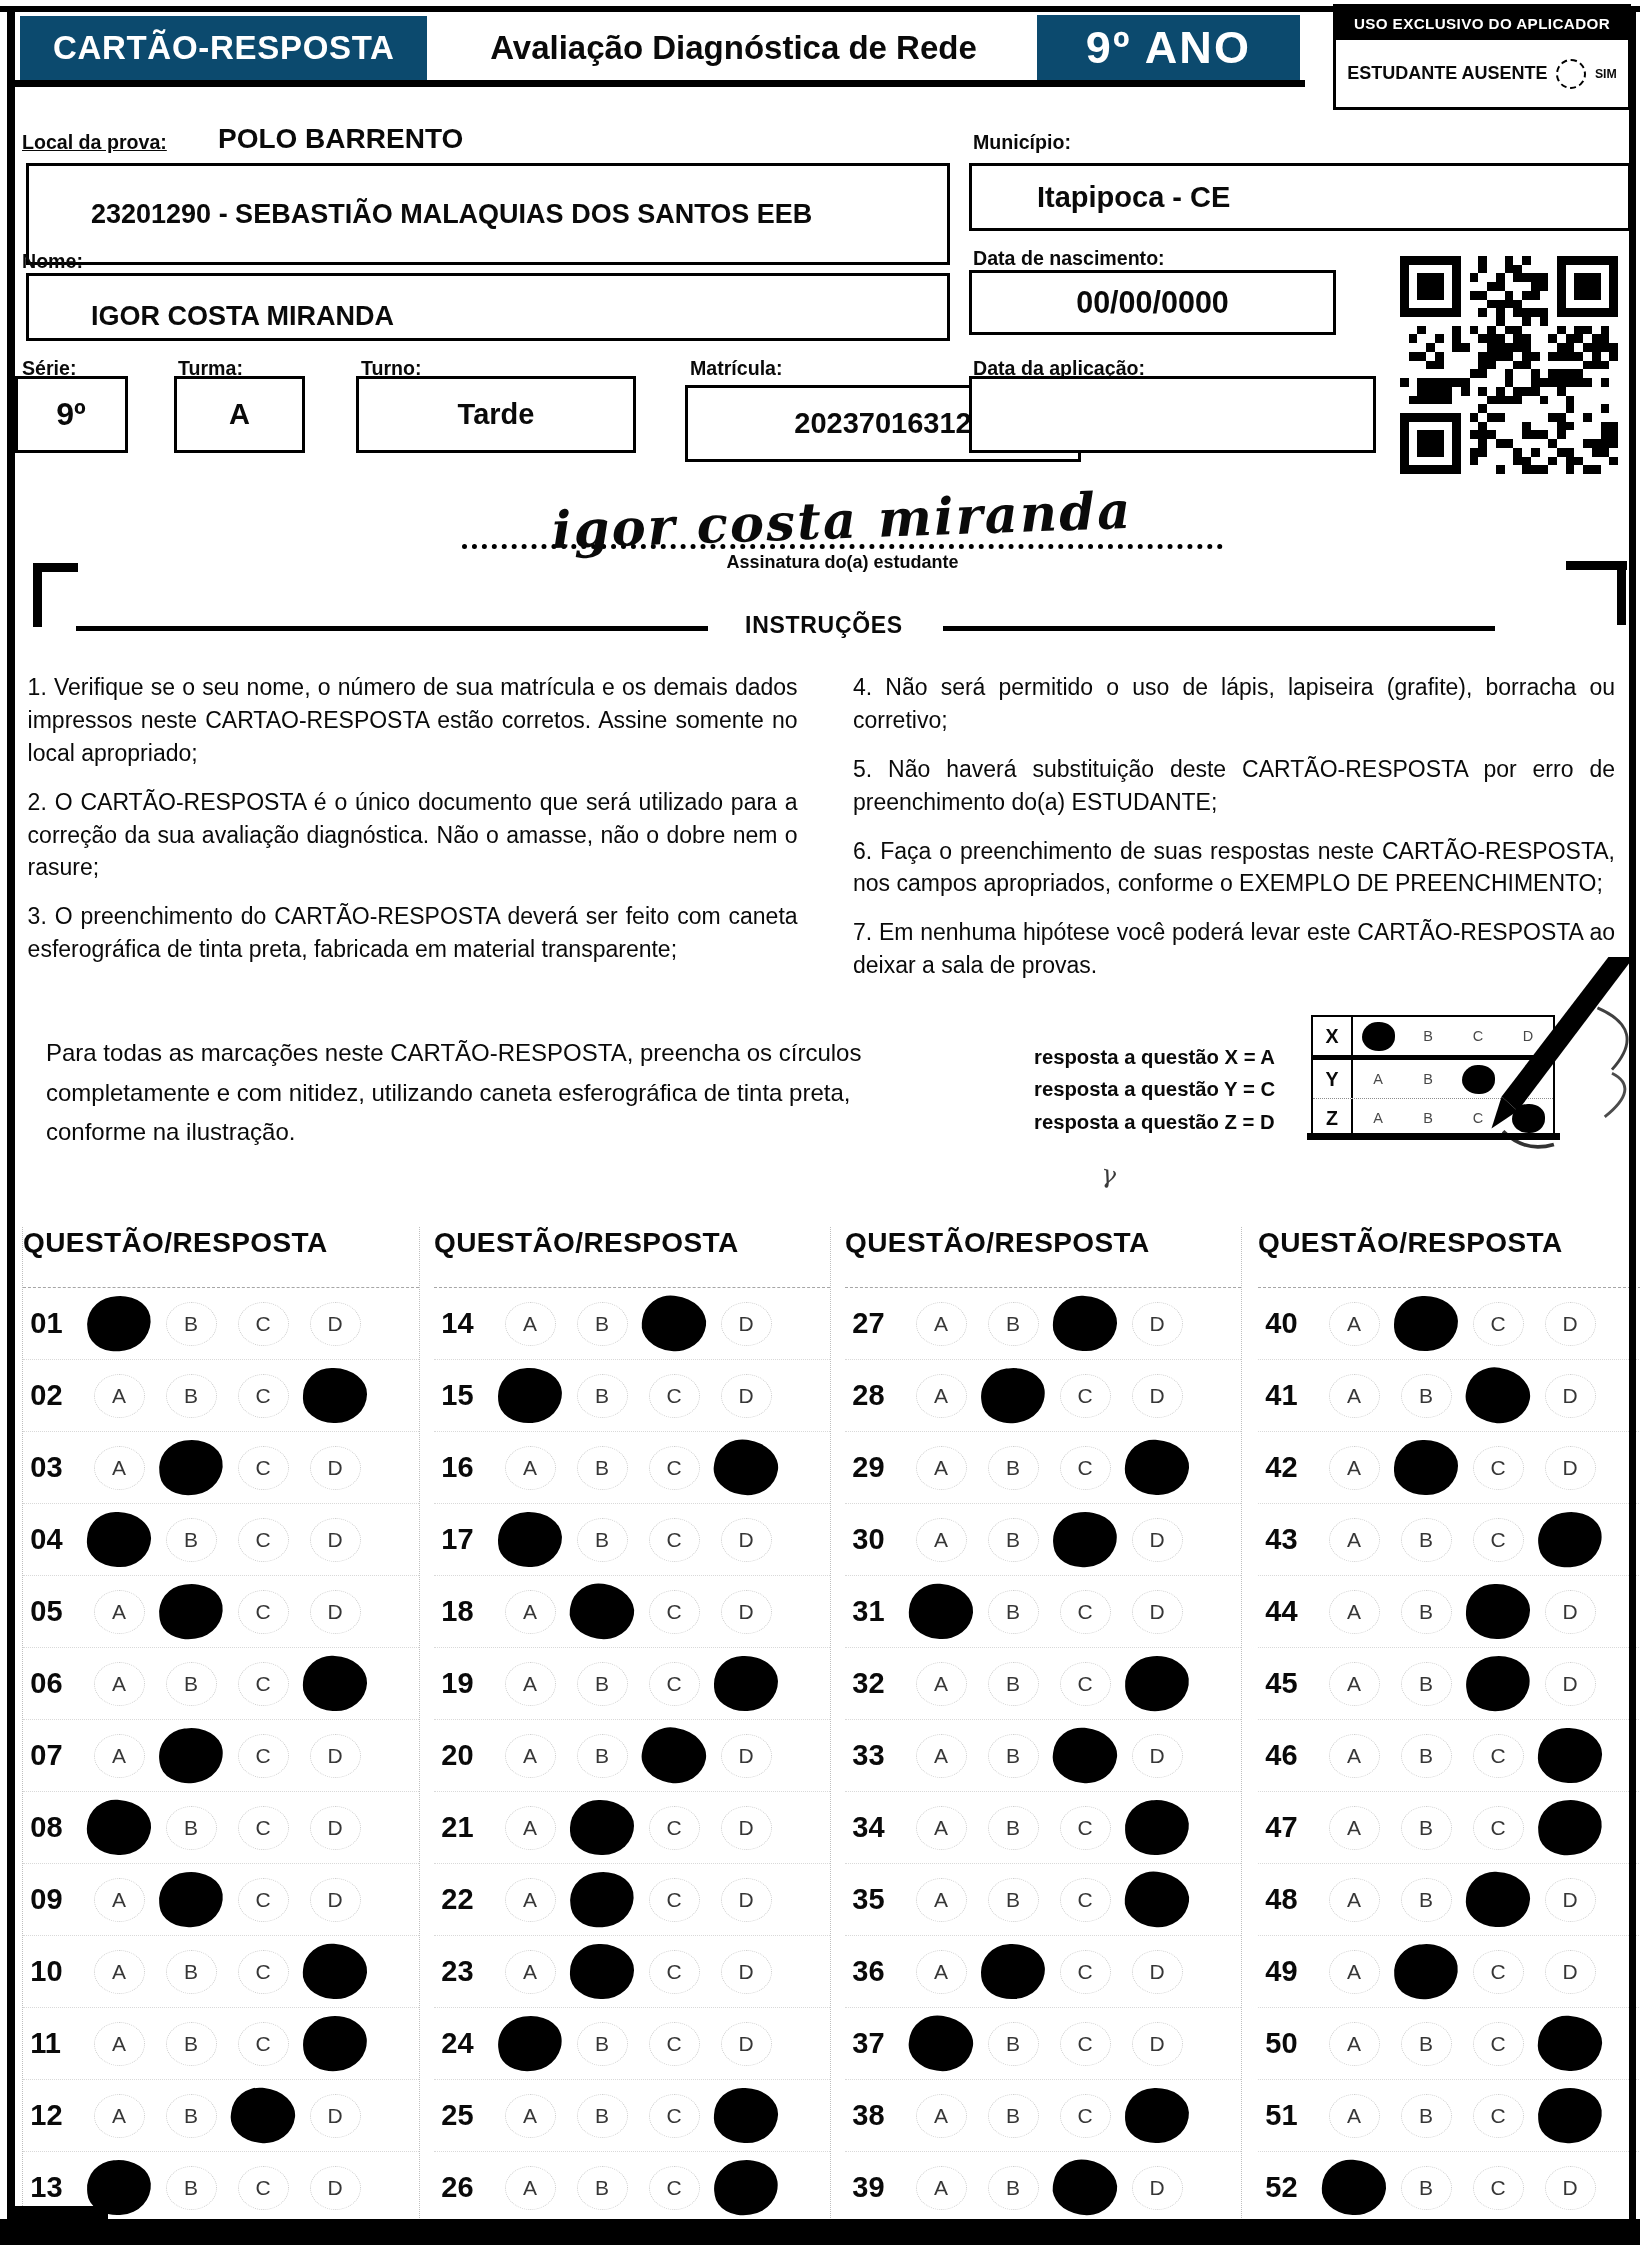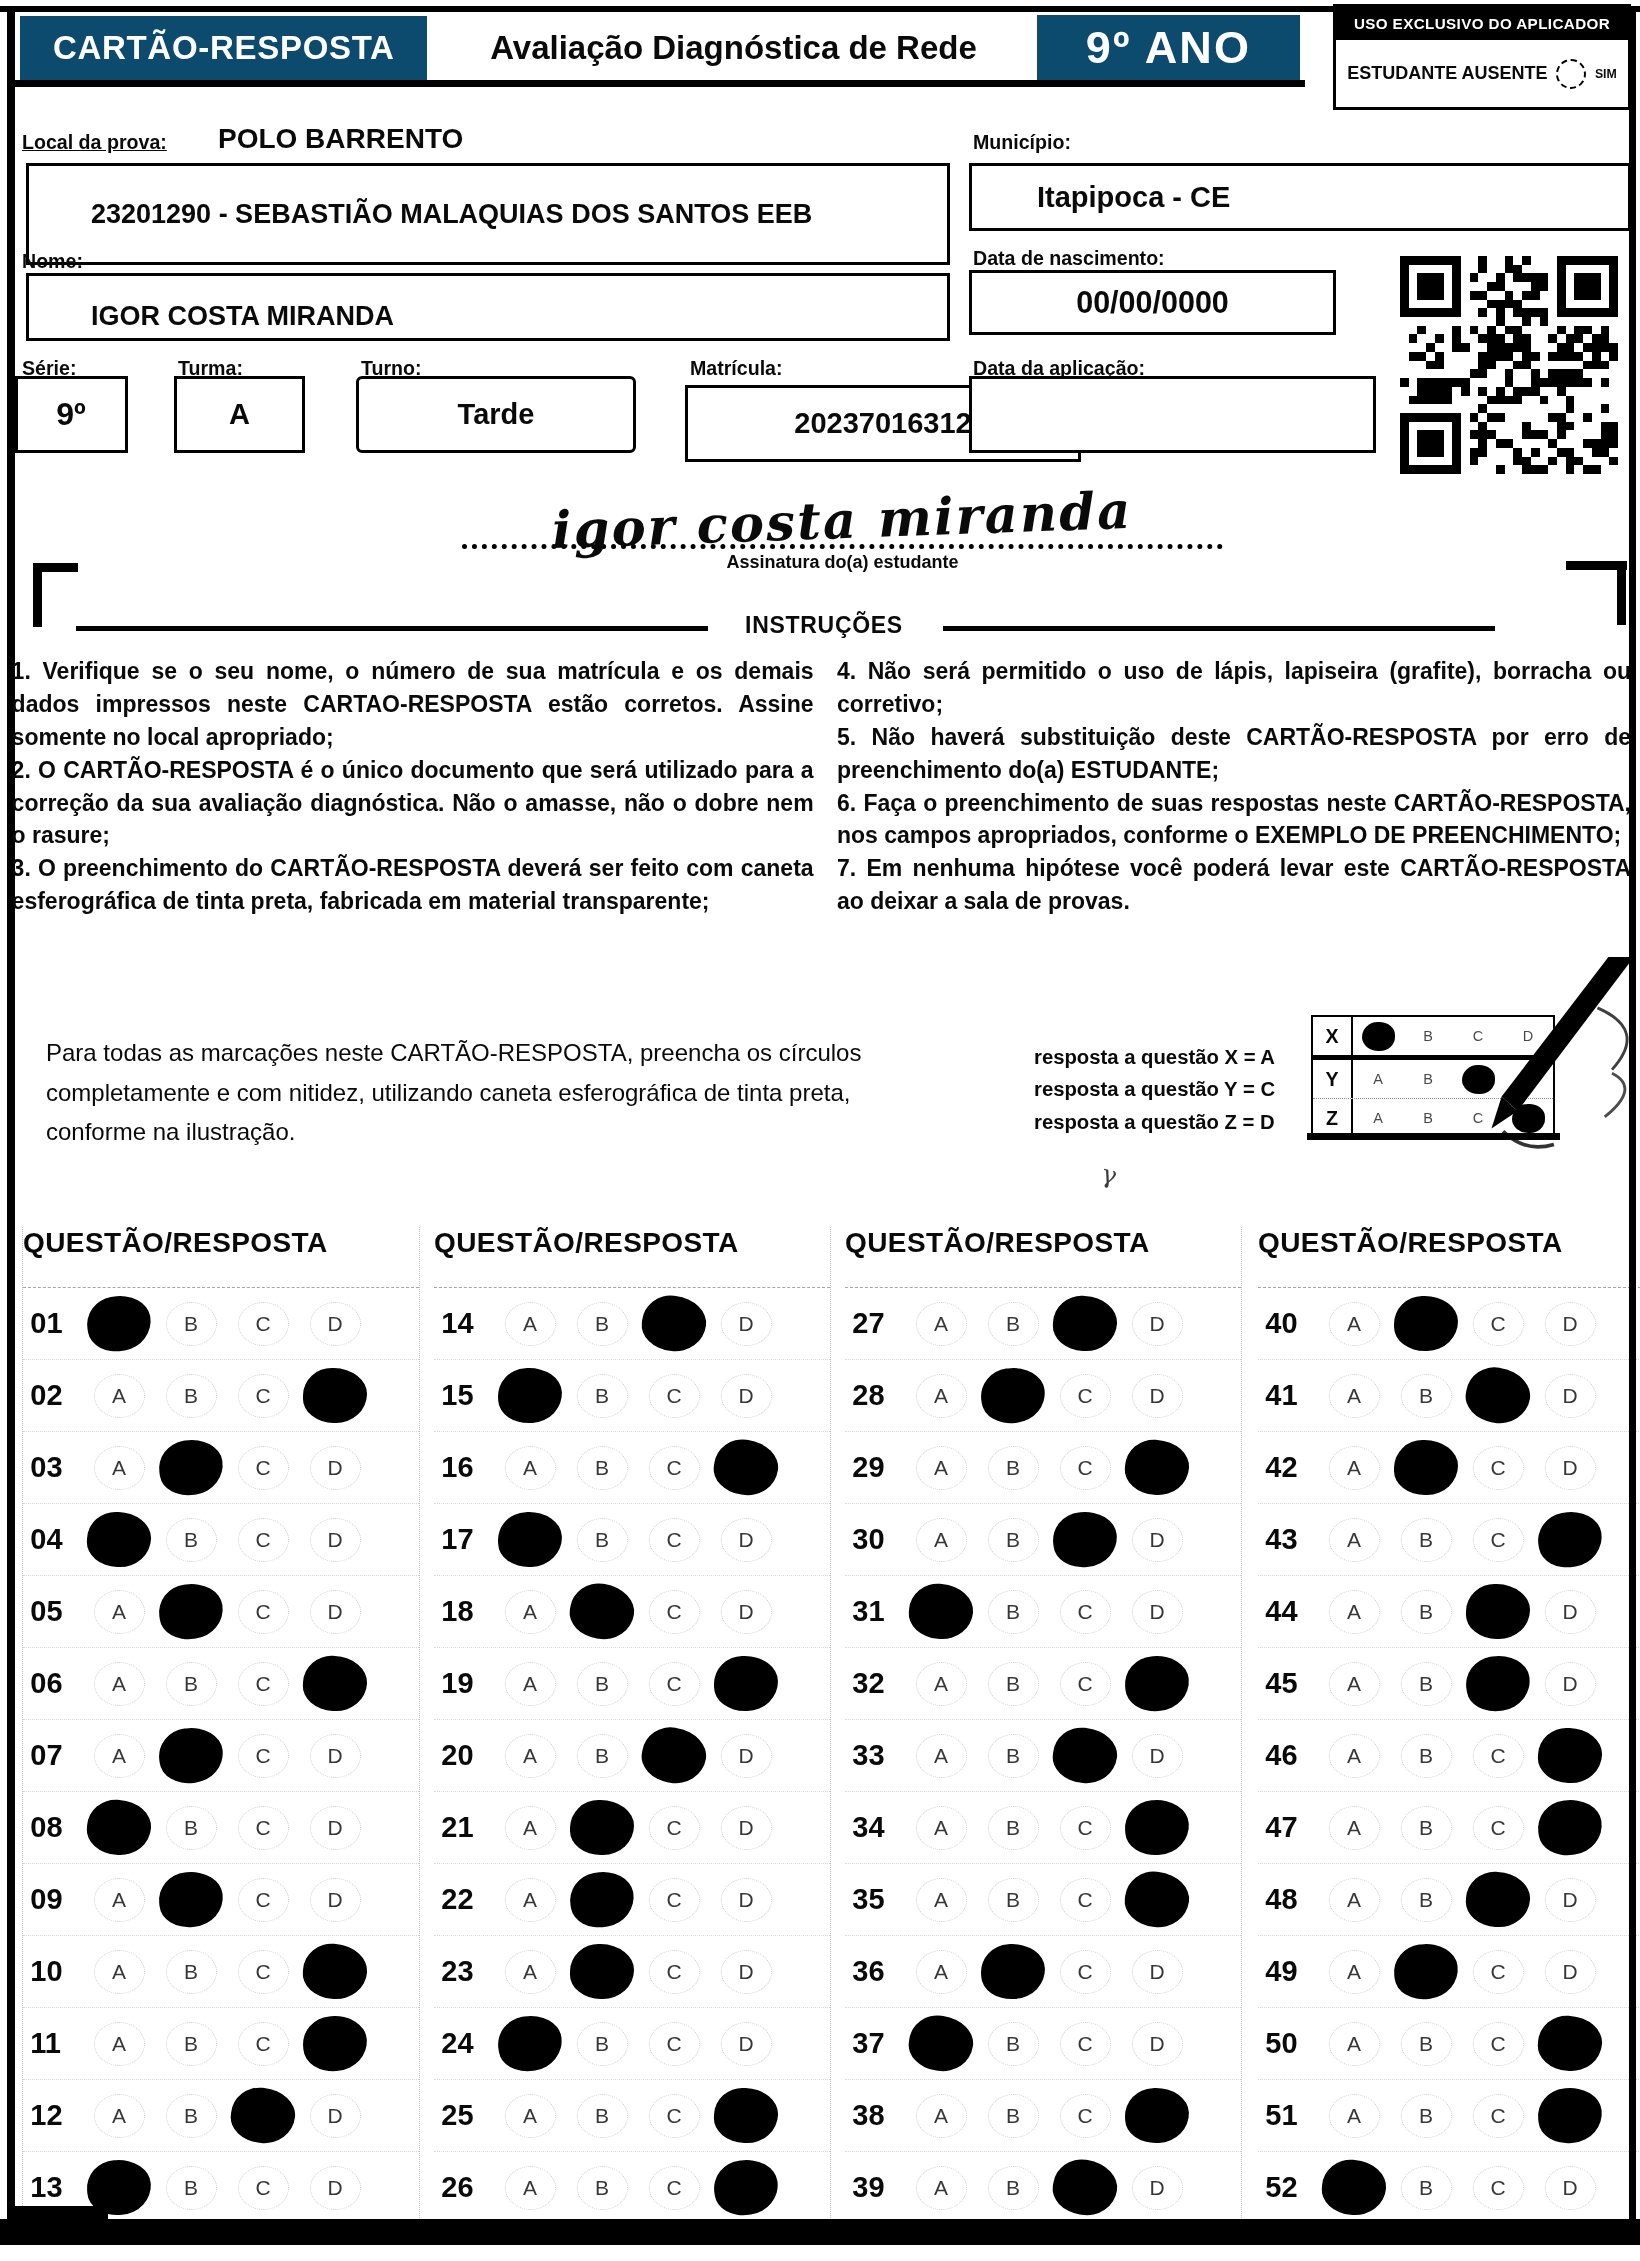--- a/index.html
+++ b/index.html
@@ -26,21 +26,21 @@
   .fbox.center{justify-content:center;font-size:29px;}
   
   .sig-line{position:absolute;left:462px;top:482px;width:761px;height:62px;border-bottom:5.1px dotted #000;display:flex;align-items:flex-end;justify-content:center;}
   .sig-script{font-family:"DejaVu Serif",serif;font-style:italic;font-weight:bold;font-size:51px;transform:rotate(-2deg);letter-spacing:2.2px;line-height:.9;}
   .sig-label{position:absolute;left:462px;top:552px;width:761px;text-align:center;font-size:18px;font-weight:bold;}
   
   .cm{position:absolute;background:#000;}
   
   .inst-head{position:absolute;left:715px;top:612px;width:218px;text-align:center;font-size:23px;font-weight:bold;letter-spacing:0.7px;}
   .inst-col{position:absolute;top:655px;}
-  .inst-col p{margin:0;font-size:23px;font-weight:bold;line-height:1.43;text-align:justify;}
+  .inst-col p{margin:16px;font-size:23px;font-weight:normal;line-height:1.43;text-align:justify;}
   
   .ex-text{position:absolute;left:46px;top:1033px;width:908px;font-size:24px;font-weight:normal;line-height:1.65;}
   .ex-legend{position:absolute;left:1034px;top:1041px;width:276px;font-size:20.3px;font-weight:bold;line-height:1.6;}
   .ex-table{position:absolute;left:1311px;top:1015px;width:244px;border:2.9px solid #000;box-sizing:border-box;background:#fff;}
   .ex-row{display:flex;height:38px;align-items:center;}
   .ex-row.divider{border-bottom:5.1px solid #000;}
   .ex-row.dotted{border-bottom:1.5px dotted rgba(0,0,0,.45);}
   .ex-q{width:38px;text-align:center;font-weight:bold;font-size:19.6px;border-right:2.2px solid #000;align-self:stretch;display:flex;align-items:center;justify-content:center;}
   .ex-cell{flex:1;display:flex;align-items:center;justify-content:center;}
   .ex-opt{font-size:14.5px;color:rgba(10,10,10,.75);}
@@ -318,21 +318,21 @@
   <div class="lbl" style="left:361px;top:357px;">Turno:</div>
   <div class="lbl" style="left:690px;top:357px;">Matrícula:</div>
   <div class="lbl" style="left:973px;top:357px;">Data da aplicação:</div>
 
   <div class="fbox center" style="left:14.5px;top:376px;width:113px;height:77px;font-size:32px;">
     <span>9º</span>
   </div>
   <div class="fbox center" style="left:174px;top:376px;width:131px;height:77px;">
     <span>A</span>
   </div>
-  <div class="fbox center" style="left:356px;top:376px;width:280px;height:77px;border-radius:6px;">
+  <div class="fbox center" style="left:356px;top:376px;width:280px;height:77px;">
     <span>Tarde</span>
   </div>
   <div class="fbox center" style="left:685px;top:376px;width:396px;height:77px;margin-top:9px;">
     <span>20237016312</span>
   </div>
   <div class="fbox center" style="left:969px;top:376px;width:407px;height:77px;">
     <span></span>
   </div>
 
   <div class="sig-line">

